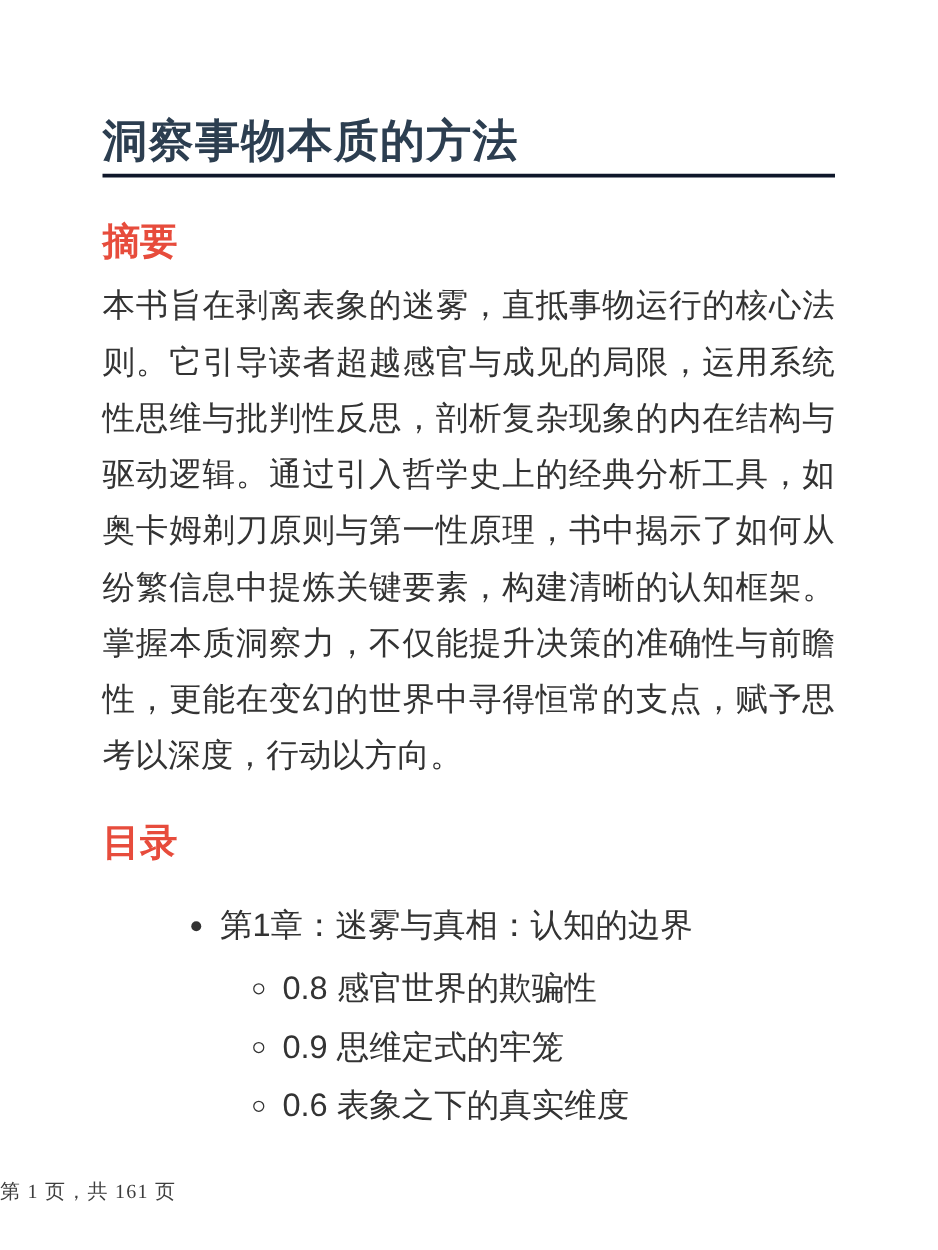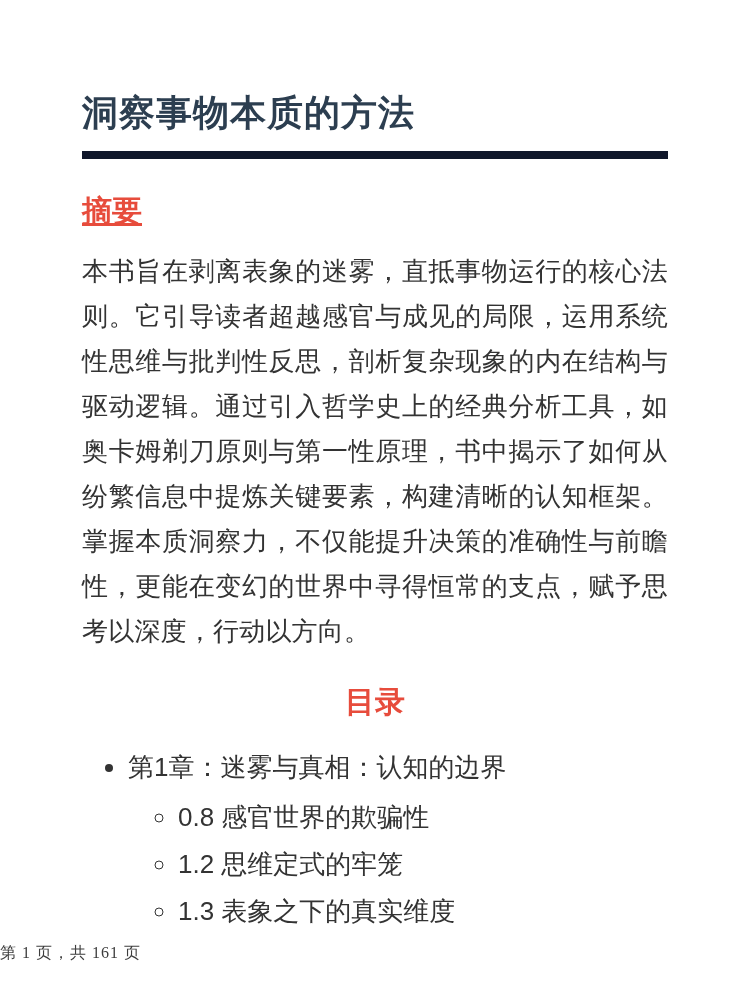--- a/index.html
+++ b/index.html
@@ -17,47 +17,47 @@
     height: 1000px;
     background: #ffffff;
     padding: 90px 82px 0 82px;
   }
   .doc-title {
     font-size: 36px;
     font-weight: 700;
     color: #2c3e50;
     letter-spacing: 1px;
     line-height: 1.25;
-    padding-bottom: 16px;
-    border-bottom: 8px solid #0f172a;
+    padding-bottom: 4px;
+    border-bottom: 3px solid #0f172a;
   }
   .section-heading {
     font-size: 30px;
     font-weight: 700;
     color: #e74c3c;
     line-height: 1.2;
   }
-  .abstract-heading { margin-top: 34px; text-decoration: underline; }
+  .abstract-heading { margin-top: 34px; }
   .abstract-body {
-    margin-top: 20px;
+    margin-top: 10px;
     font-size: 26px;
     line-height: 45px;
     text-align: justify;
     color: #333333;
     letter-spacing: 0.2px;
   }
-  .toc-heading { margin-top: 30px; text-align: center; }
+  .toc-heading { margin-top: 30px; }
   .toc-list {
     margin-top: 32px;
     padding-left: 46px;
     list-style: disc;
     font-size: 26px;
     color: #333333;
   }
-  .toc-chapter { line-height: 30px; }
+  .toc-chapter { line-height: 30px; margin-left: 48px; }
   .toc-sublist {
     margin-top: 20px;
     padding-left: 50px;
     list-style: circle;
   }
   .toc-section {
     line-height: 30px;
     margin-bottom: 17px;
   }
   .page-footer {
@@ -83,21 +83,21 @@
 
   <p class="abstract-body">本书旨在剥离表象的迷雾，直抵事物运行的核心法则。它引导读者超越感官与成见的局限，运用系统性思维与批判性反思，剖析复杂现象的内在结构与驱动逻辑。通过引入哲学史上的经典分析工具，如奥卡姆剃刀原则与第一性原理，书中揭示了如何从纷繁信息中提炼关键要素，构建清晰的认知框架。掌握本质洞察力，不仅能提升决策的准确性与前瞻性，更能在变幻的世界中寻得恒常的支点，赋予思考以深度，行动以方向。</p>
 
   <h2 class="section-heading toc-heading">目录</h2>
 
   <ul class="toc-list">
     <li class="toc-chapter">
       <span>第1章：迷雾与真相：认知的边界</span>
       <ul class="toc-sublist">
         <li class="toc-section">0.8 感官世界的欺骗性</li>
-        <li class="toc-section">1.2 思维定式的牢笼</li>
-        <li class="toc-section">1.3 表象之下的真实维度</li>
+        <li class="toc-section">0.9 思维定式的牢笼</li>
+        <li class="toc-section">0.6 表象之下的真实维度</li>
       </ul>
     </li>
   </ul>
 
   <div class="page-footer">第 1 页，共 161 页</div>
 
 </div>
 
 </body></html>

